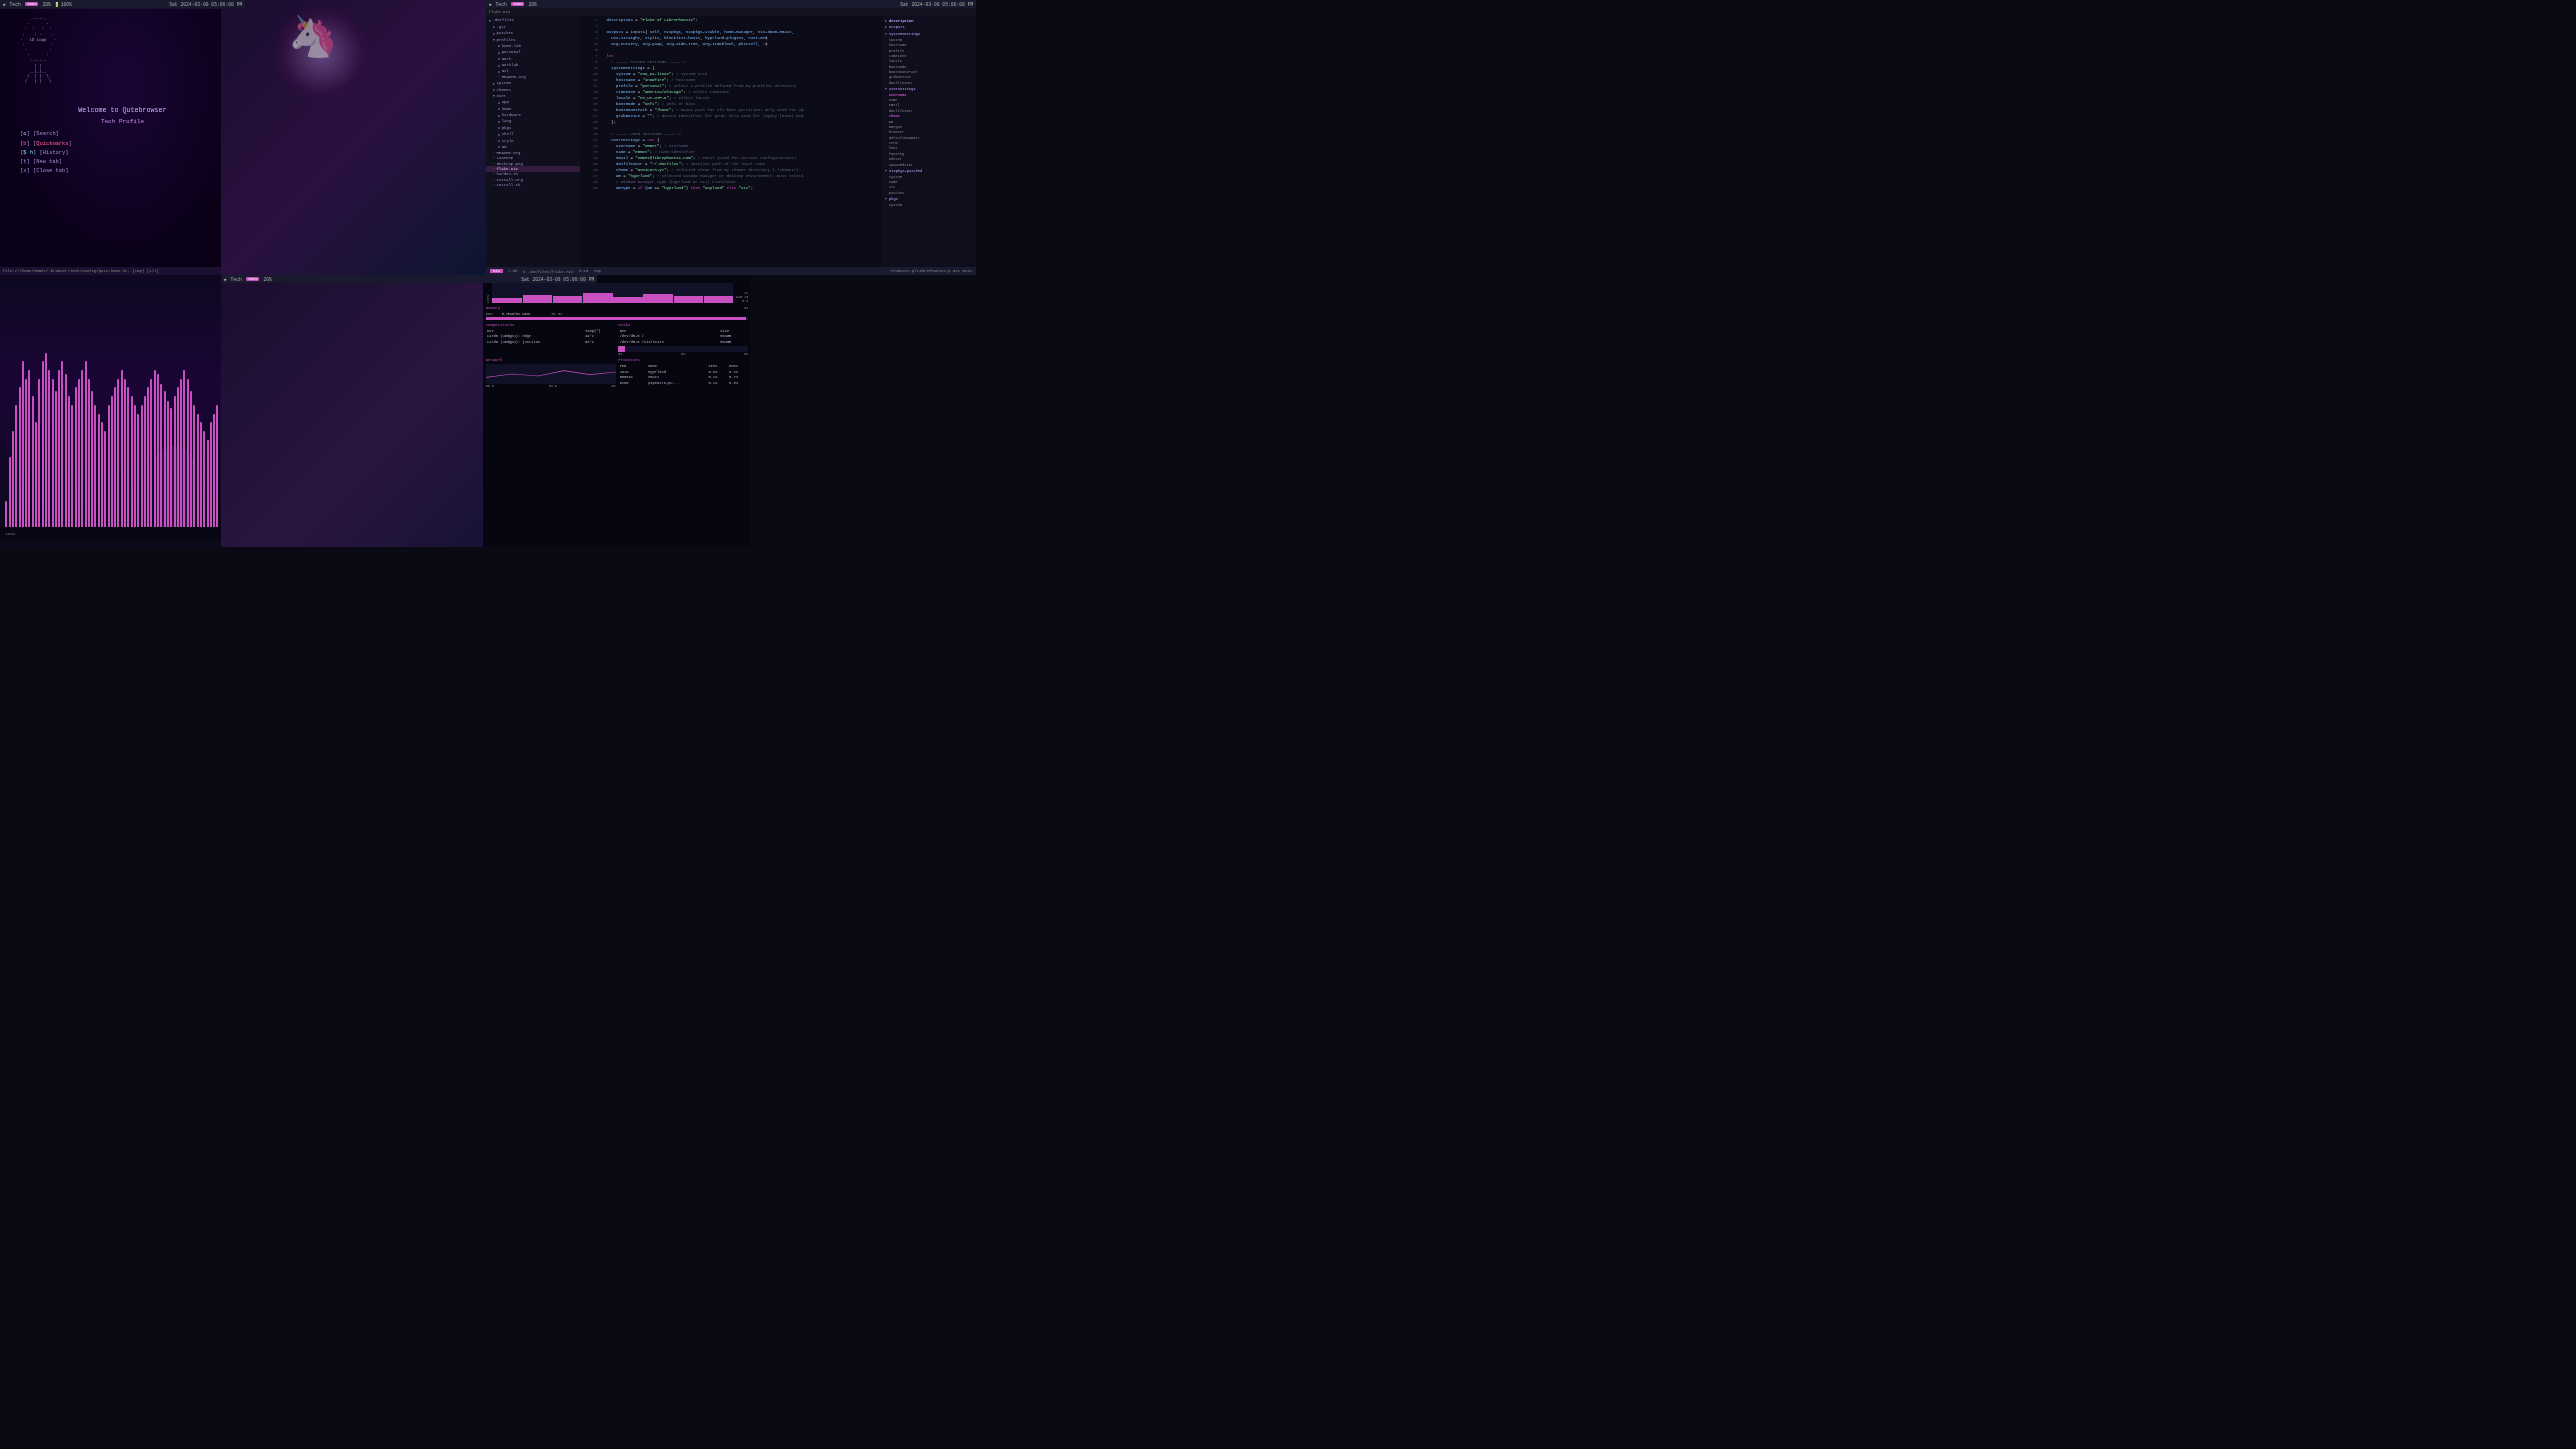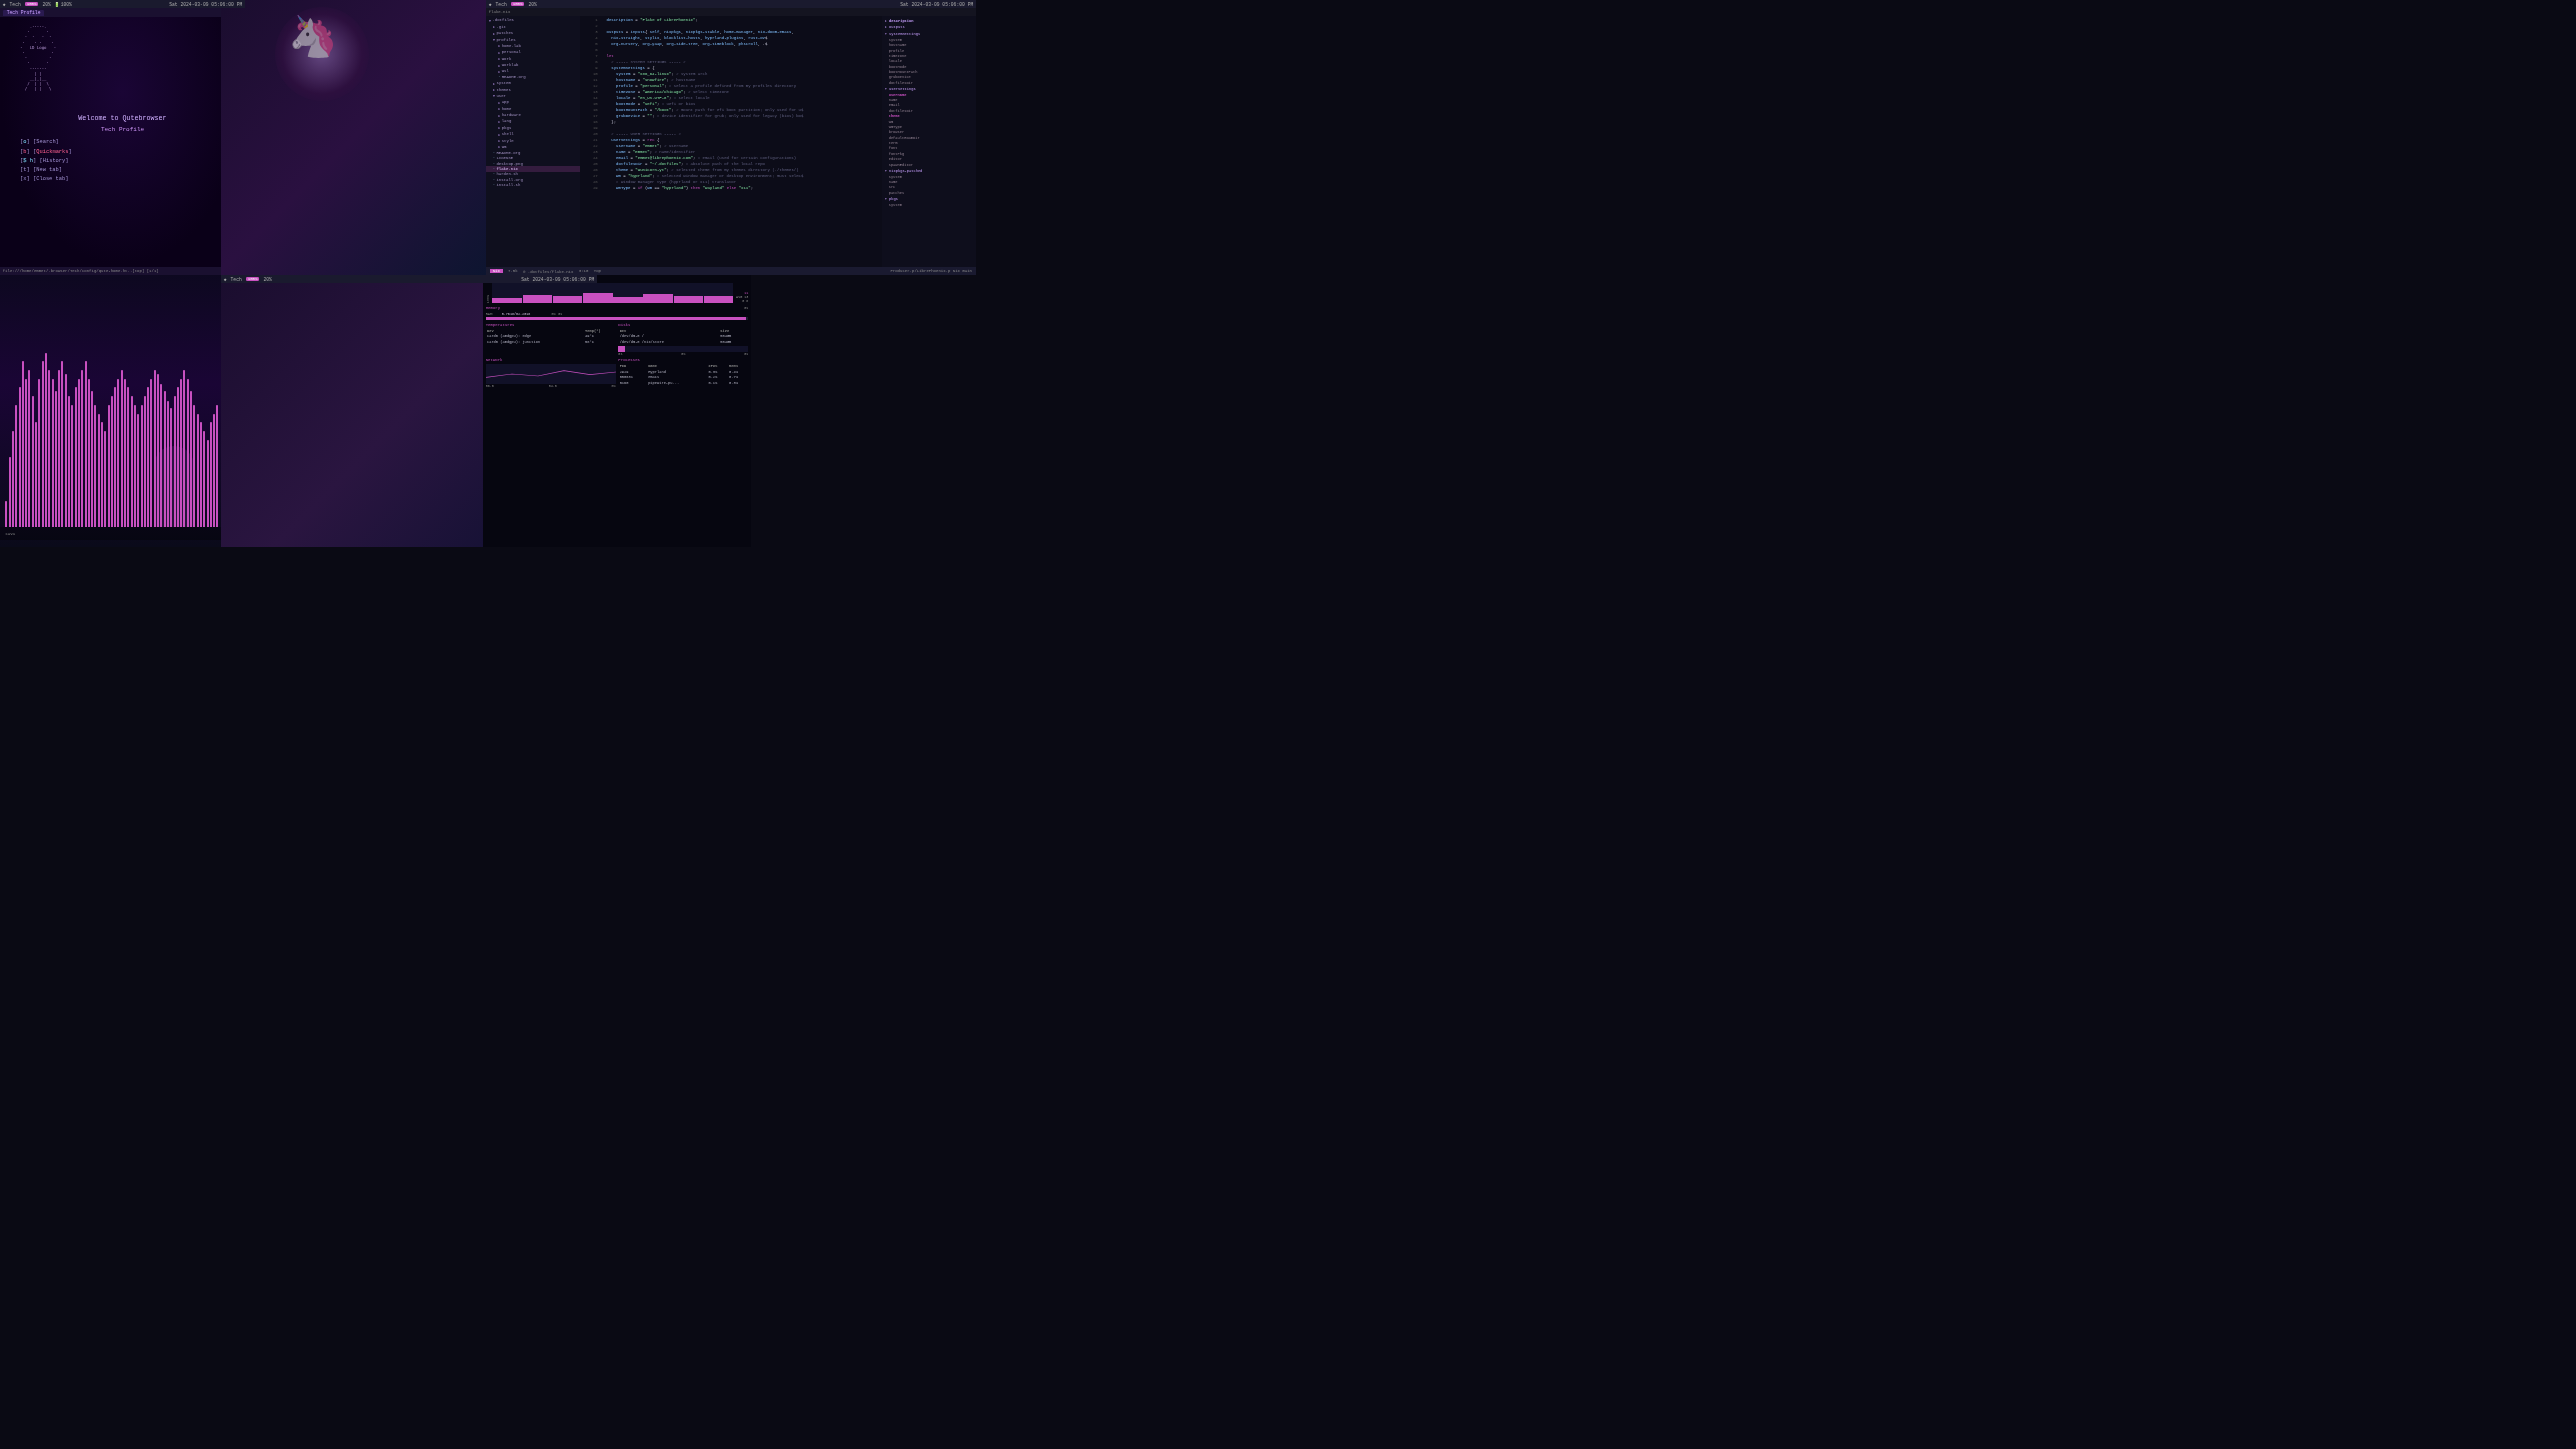--- a/index.html
+++ b/index.html
@@ -75,21 +75,20 @@
       padding: 0 2px;
       border-radius: 1.3px;
       font-size: 4px;
     }
 
     
     .qb-container {
       width: 100%; height: 100%;
       display: flex;
       flex-direction: column;
-      padding-top: 8px;
     }
     .qb-tabbar {
       height: 9.4px;
       background: #1a1030;
       display: flex;
       align-items: center;
       font-size: 4.7px;
       color: #888;
       padding: 0 2.7px;
     }

